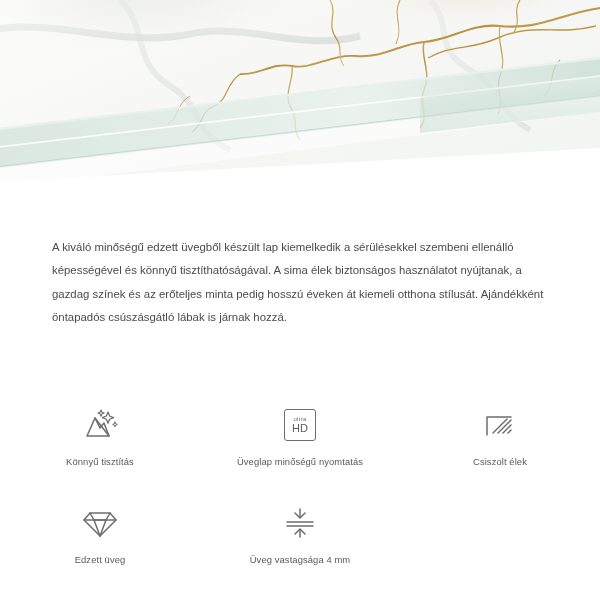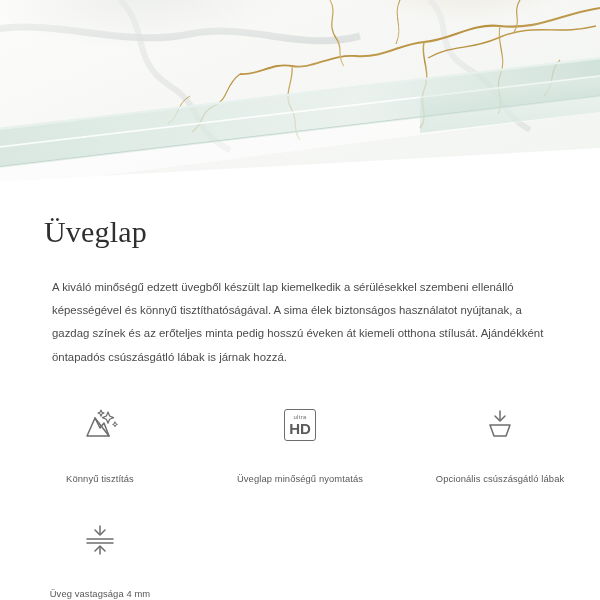--- a/index.html
+++ b/index.html
@@ -110,21 +110,21 @@
     height: 46px;
     display: flex;
     align-items: center;
     justify-content: center;
     color: #6d6d6d;
   }
   .feature-icon svg {
     display: block;
   }
   .feature-label {
-    margin-top: 25px;
+    margin-top: 8px;
     font-size: 9.4px;
     color: #585858;
     text-align: center;
     font-family: "Liberation Sans", sans-serif;
     letter-spacing: 0.1px;
     line-height: 1.3;
   }
   .ultrahd-box {
     width: 30px;
     height: 30px;
@@ -136,22 +136,22 @@
     justify-content: center;
     line-height: 1;
   }
   .ultrahd-box .u-small {
     font-size: 6px;
     letter-spacing: 0.3px;
     color: #6d6d6d;
     margin-bottom: 1px;
   }
   .ultrahd-box .u-big {
-    font-size: 15px;
-    font-weight: 700;
+    font-size: 11px;
+    font-weight: 400;
     color: #5c5c5c;
     text-align: center;
   }
 </style>
 </head>
 <body>
 
 <div class="page">
 
   <div class="hero">
@@ -202,21 +202,20 @@
         <path d="M-10,148 L600,76" stroke="#ffffff" stroke-width="1.6" fill="none" opacity="0.85"></path>
         <path d="M-10,168 L600,96" stroke="#b9d2c7" stroke-width="1.6" fill="none" opacity="0.9"></path>
         <path d="M-10,168 L600,96 L600,112 L-10,190 Z" fill="#ffffff" opacity="0.55"></path>
         <path d="M420,96 L600,75 L600,112 L420,133 Z" fill="url(#edgeg)" opacity="0.45"></path>
       </svg>
     </div>
   </div>
 
   <div class="content">
     <h1 class="title">
-      <span>Üveglap</span>
     </h1>
     <div class="body-copy">
       <p>A kiváló minőségű edzett üvegből készült lap kiemelkedik a sérülésekkel szembeni ellenálló képességével és könnyű tisztíthatóságával. A sima élek biztonságos használatot nyújtanak, a gazdag színek és az erőteljes minta pedig hosszú éveken át kiemeli otthona stílusát. Ajándékként öntapadós csúszásgátló lábak is járnak hozzá.</p>
     </div>
   </div>
 
   <div class="features">
 
     <div class="feature">
       <div class="feature-icon">
@@ -234,32 +233,46 @@
     <div class="feature">
       <div class="feature-icon">
         <div class="ultrahd-box">
           <span class="u-small">ultra</span>
           <span class="u-big">HD</span>
         </div>
       </div>
       <div class="feature-label">Üveglap minőségű nyomtatás</div>
     </div>
 
-
-
-    <div class="feature">
-      <div class="feature-icon">
-        <svg width="34" height="34" viewBox="0 0 34 34" fill="none" stroke="#6d6d6d" stroke-width="1.5" stroke-linecap="round" stroke-linejoin="round">
-          <path d="M17 3 L17 12"></path>
-          <path d="M12 8 L17 13 L22 8"></path>
-          <path d="M7 17 L27 17 L23 28 L11 28 Z"></path>
-        </svg>
-      </div>
-      <div class="feature-label">Opcionális csúszásgátló lábak</div>
-    </div>
+    <div class="feature">
+      <div class="feature-icon">
+        <svg width="34" height="32" viewBox="0 0 34 32" fill="none" stroke="#6d6d6d" stroke-width="1.5" stroke-linecap="round" stroke-linejoin="round">
+          <path d="M4 26 L4 8 L28 8"></path>
+          <path d="M10 24 L24 10"></path>
+          <path d="M15 24 L28 11"></path>
+          <path d="M20 24 L28 16"></path>
+          <path d="M25 24 L28 21"></path>
+        </svg>
+      </div>
+      <div class="feature-label">Csiszolt élek</div>
+    </div>
+
+    <div class="feature">
+      <div class="feature-icon">
+        <svg width="36" height="32" viewBox="0 0 36 32" fill="none" stroke="#6d6d6d" stroke-width="1.5" stroke-linecap="round" stroke-linejoin="round">
+          <path d="M8 6 L28 6 L34 13 L18 29 L2 13 Z"></path>
+          <path d="M2 13 L34 13"></path>
+          <path d="M8 6 L12 13 L18 29"></path>
+          <path d="M28 6 L24 13 L18 29"></path>
+          <path d="M12 13 L24 13"></path>
+        </svg>
+      </div>
+      <div class="feature-label">Edzett üveg</div>
+    </div>
+
 
     <div class="feature">
       <div class="feature-icon">
         <svg width="34" height="32" viewBox="0 0 34 32" fill="none" stroke="#6d6d6d" stroke-width="1.5" stroke-linecap="round" stroke-linejoin="round">
           <path d="M17 2 L17 10"></path>
           <path d="M12 6 L17 11 L22 6"></path>
           <path d="M4 15 L30 15"></path>
           <path d="M4 19 L30 19"></path>
           <path d="M17 30 L17 23"></path>
           <path d="M12 27 L17 22 L22 27"></path>

